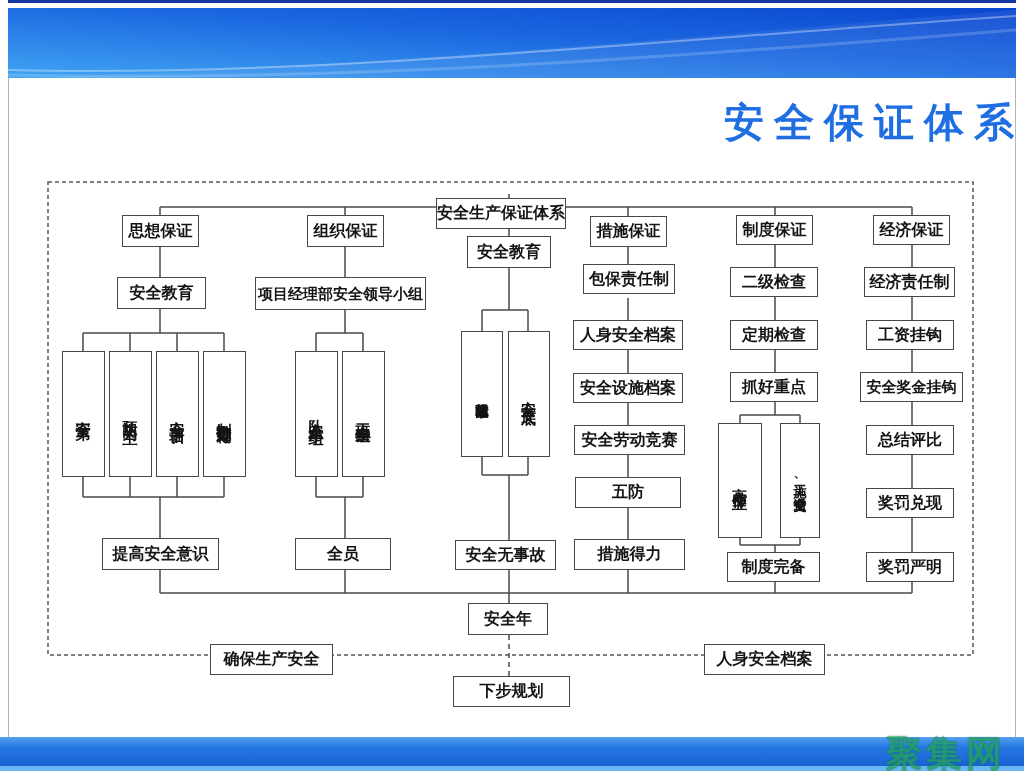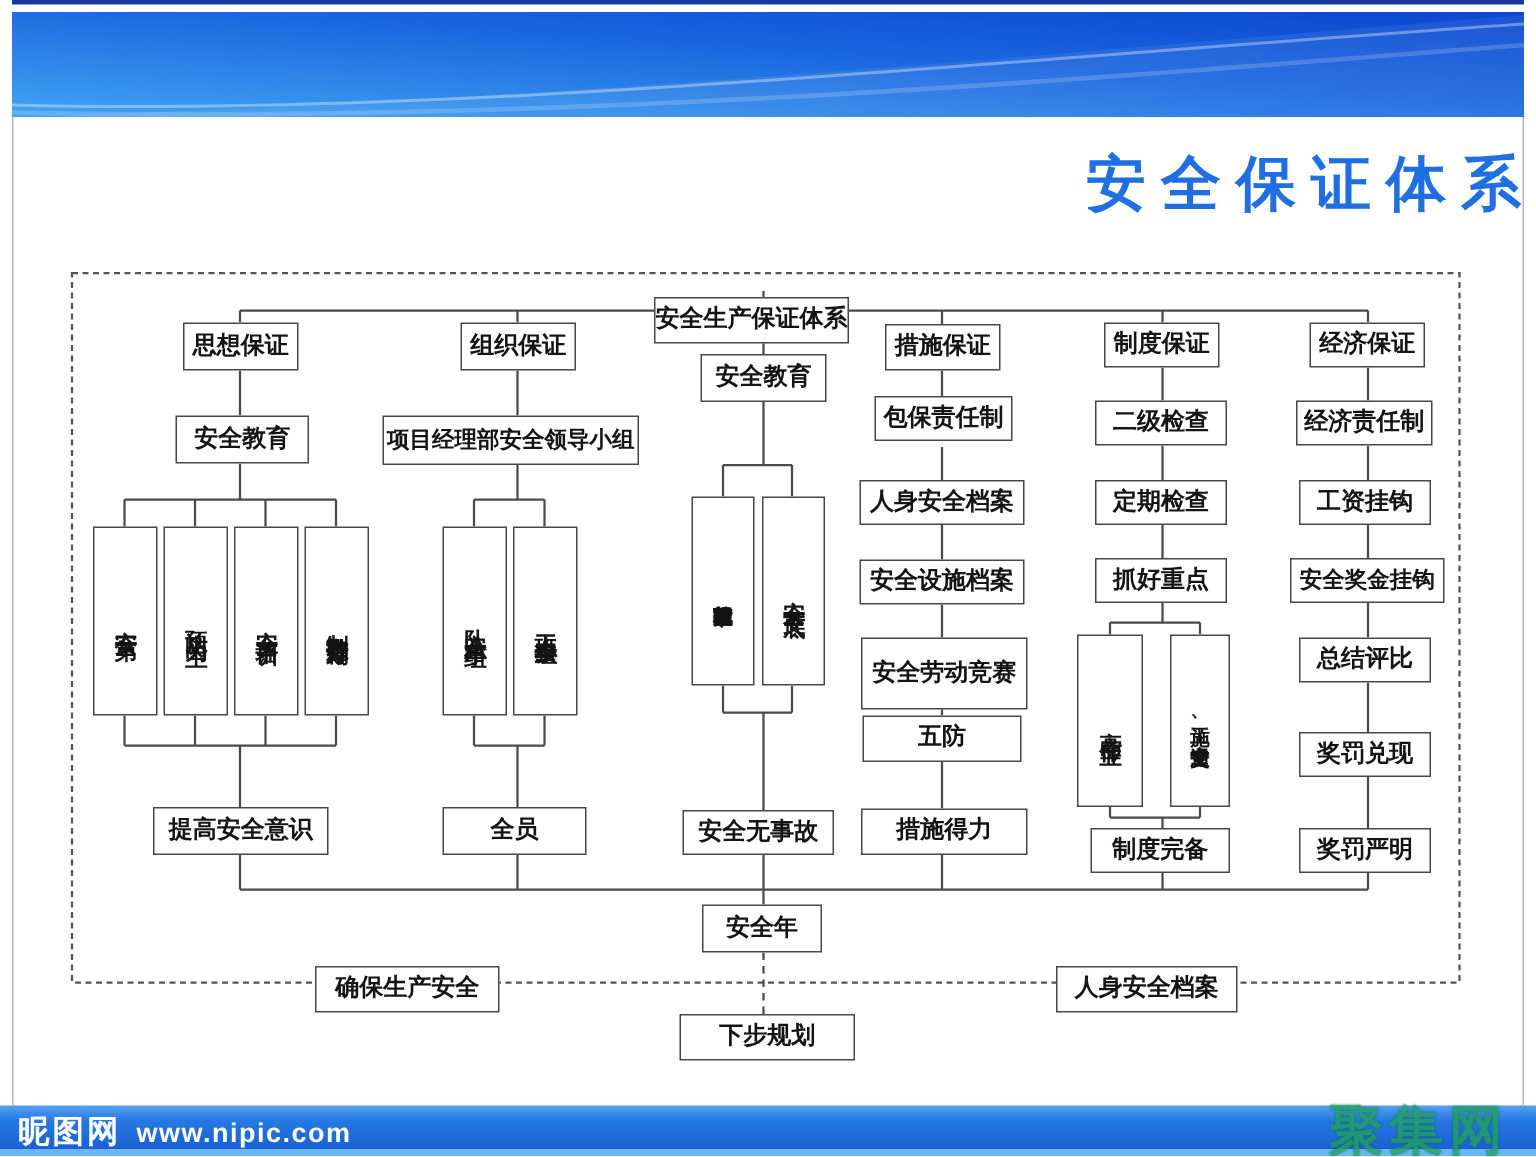--- a/index.html
+++ b/index.html
@@ -92,21 +92,21 @@
 
   <div class="nbox" style="left:467px;top:236px;width:84px;height:32px;">安全教育</div>
   <div class="nbox vbox dense" style="left:461px;top:331px;width:42px;height:126px;">掌握规范验收标准</div>
   <div class="nbox vbox" style="left:508px;top:331px;width:42px;height:126px;">安全交底</div>
   <div class="nbox" style="left:455px;top:540px;width:101px;height:30px;">安全无事故</div>
 
   <div class="nbox" style="left:590px;top:216px;width:77px;height:31px;">措施保证</div>
   <div class="nbox" style="left:583px;top:264px;width:92px;height:30px;text-align:center;">包保责任制</div>
   <div class="nbox" style="left:573px;top:320px;width:110px;height:30px;">人身安全档案</div>
   <div class="nbox" style="left:573px;top:373px;width:110px;height:30px;">安全设施档案</div>
-  <div class="nbox" style="left:574px;top:425px;width:111px;height:48px;">安全劳动竞赛</div>
+  <div class="nbox" style="left:574px;top:425px;width:111px;height:30px;">安全劳动竞赛</div>
   <div class="nbox" style="left:575px;top:477px;width:106px;height:31px;">五防</div>
   <div class="nbox" style="left:574px;top:539px;width:111px;height:31px;">措施得力</div>
 
   <div class="nbox" style="left:736px;top:215px;width:77px;height:30px;">制度保证</div>
   <div class="nbox" style="left:730px;top:267px;width:88px;height:30px;">二级检查</div>
   <div class="nbox" style="left:730px;top:320px;width:88px;height:30px;">定期检查</div>
   <div class="nbox" style="left:730px;top:372px;width:88px;height:30px;">抓好重点</div>
   <div class="nbox vbox" style="left:718px;top:423px;width:44px;height:115px;">高空作业</div>
   <div class="nbox vbox dense" style="left:780px;top:423px;width:40px;height:115px;">施工、交通安全</div>
   <div class="nbox" style="left:727px;top:552px;width:93px;height:30px;">制度完备</div>
@@ -118,20 +118,17 @@
   <div class="nbox" style="left:866px;top:425px;width:88px;height:30px;">总结评比</div>
   <div class="nbox" style="left:866px;top:488px;width:88px;height:30px;">奖罚兑现</div>
   <div class="nbox" style="left:866px;top:552px;width:88px;height:30px;">奖罚严明</div>
 
   <div class="nbox" style="left:468px;top:603px;width:80px;height:32px;">安全年</div>
   <div class="nbox" style="left:210px;top:644px;width:123px;height:31px;">确保生产安全</div>
   <div class="nbox" style="left:704px;top:644px;width:121px;height:31px;">人身安全档案</div>
   <div class="nbox" style="left:453px;top:676px;width:117px;height:31px;">下步规划</div>
 
   <div class="footer">
-    <div class="brand">
-      <span class="logo">昵图网</span><span class="url">www.nipic.com</span>
-    </div>
     <div class="watermark">聚集网</div>
   </div>
   <div class="footer-strip"></div>
 
 </div>
 
 </body></html>

